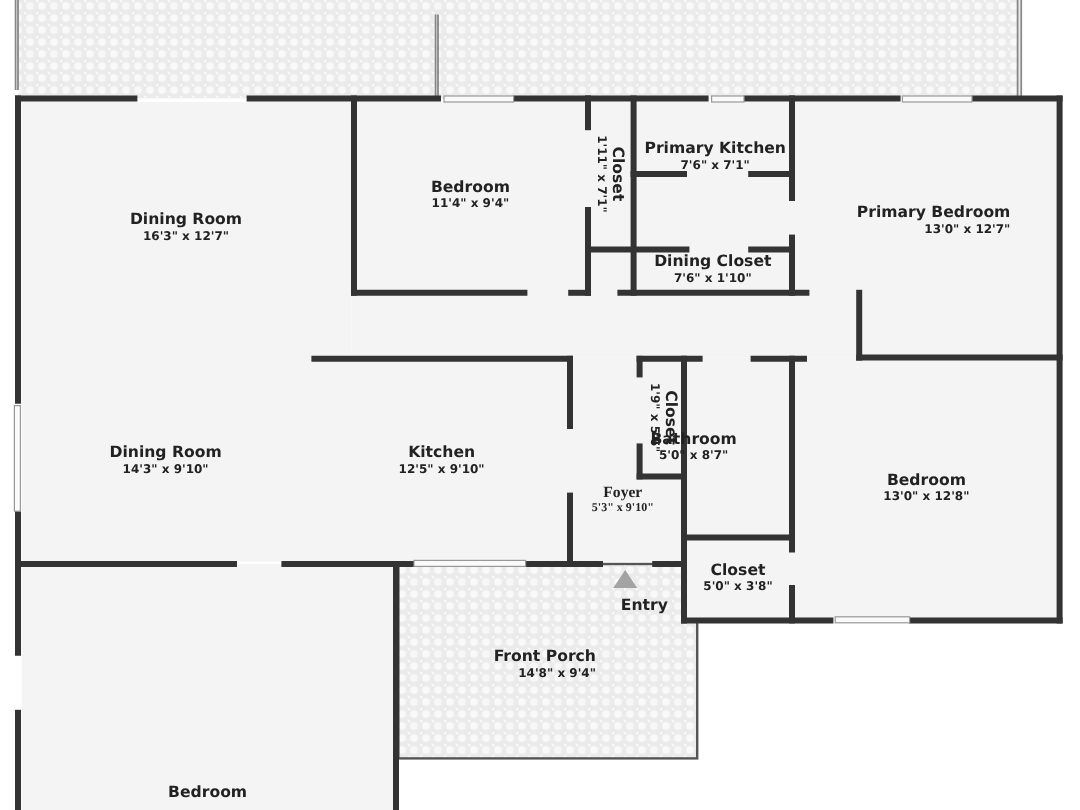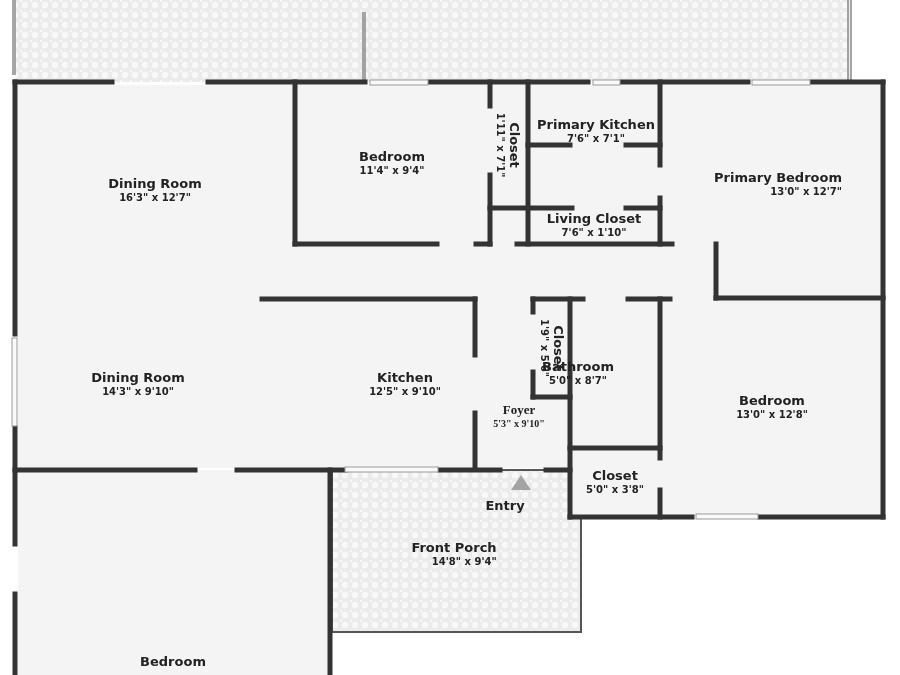--- a/index.html
+++ b/index.html
@@ -122,32 +122,32 @@
 </div>
 <div class="lbl rot" style="left:508px; top:145px;">
   <span class="n">Closet</span>
   <span class="d">1'11" x 7'1"</span>
 </div>
 <div class="lbl" style="left:596px; top:131px;">
   <span class="n">Primary Kitchen</span>
   <span class="d">7'6" x 7'1"</span>
 </div>
 <div class="lbl" style="left:594px; top:225px;">
-  <span class="n">Living Closet</span>
+  <span class="n">Dining Closet</span>
   <span class="d">7'6" x 1'10"</span>
 </div>
 <div class="lbl" style="left:778px; top:184px;text-align:right;">
   <span class="n">Primary Bedroom</span>
   <span class="d">13'0" x 12'7"</span>
 </div>
 <div class="lbl" style="left:138px; top:384px;">
   <span class="n">Dining Room</span>
   <span class="d">14'3" x 9'10"</span>
 </div>
-<div class="lbl" style="left:368px; top:384px;margin-left:37px;">
+<div class="lbl" style="left:368px; top:384px;">
   <span class="n">Kitchen</span>
   <span class="d">12'5" x 9'10"</span>
 </div>
 <div class="lbl rot" style="left:552px; top:348px;">
   <span class="n">Closet</span>
   <span class="d">1'9" x 5'6"</span>
 </div>
 <div class="lbl" style="left:578px; top:373px;">
   <span class="n">Bathroom</span>
   <span class="d">5'0" x 8'7"</span>
@@ -166,15 +166,15 @@
 </div>
 <div class="lbl" style="left:454px; top:554px;text-align:right;">
   <span class="n">Front Porch</span>
   <span class="d">14'8" x 9'4"</span>
 </div>
 <div class="lbl" style="left:173px; top:662px;">
   <span class="n">Bedroom</span>
 </div>
 
 <div class="entry-arrow" style="left:521px; top:475px;"></div>
-<div class="lbl" style="left:505px; top:506px;">
+<div class="lbl" style="left:537px; top:506px;">
   <span class="n">Entry</span>
 </div>
 
 </body></html>

